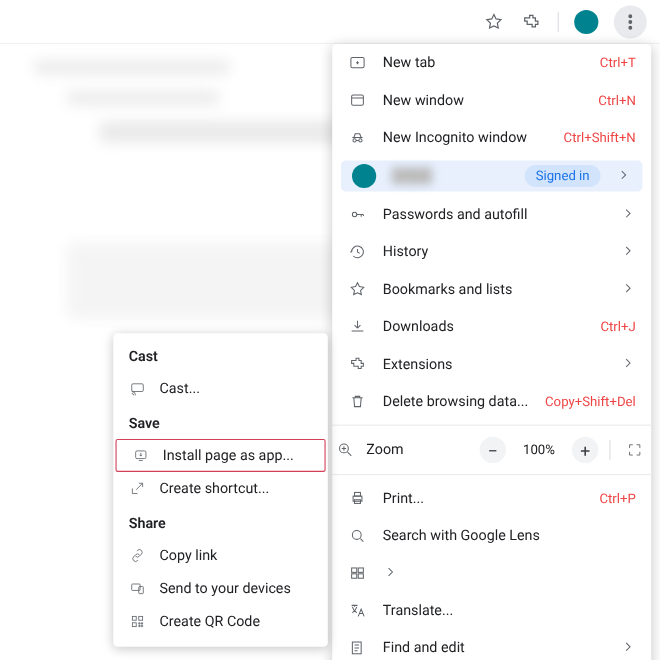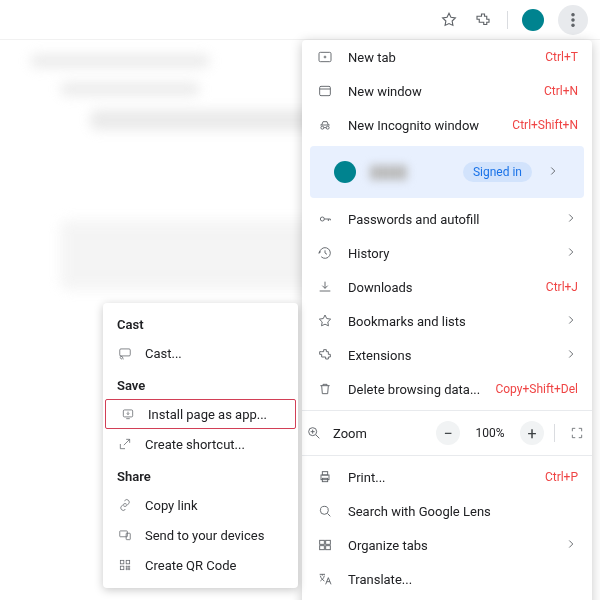--- a/index.html
+++ b/index.html
@@ -37,21 +37,21 @@
     z-index: 10; padding-bottom:6px;
   }
   .mi { display: flex; align-items: center; height: 34px; padding: 16px 14px; gap: 14px; cursor: pointer; }
   .mi .ic { width: 18px; height: 18px; display: flex; align-items: center; justify-content: center; flex-shrink: 0; }
   .mi .ic svg { width: 16px; height: 16px; stroke: #5f6368; fill: none; stroke-width: 1.4; }
   .mi .lbl { flex: 1; min-width: 0; overflow: hidden; text-overflow: ellipsis; white-space: nowrap; }
   .mi .shortcut, .mi .chev { color: #ef4444; font-size: 12px; }
   .mi .chev svg { width: 14px; height: 14px; stroke: #5f6368; fill: none; stroke-width: 1.6; }
   .sep { height: 1px; background: #e8eaed; margin: 4px 0; }
 
-  .profile-row { background: #e8f0fe; border-radius: 4px; margin: 4px 8px; padding: 0 24px; height: 52px; }
+  .profile-row { background: #e8f0fe; border-radius: 4px; margin: 4px 8px; padding: 0 10px; height: 28px; }
   .profile-row .avatar { width: 22px; height: 22px; border-radius: 50%; background: #00838f; }
   .pill { background: #d2e3fc; border-radius: 12px; padding: 3px 10px; font-size: 12px; color: #1a73e8; }
 
   .zoom-row { display:flex; align-items:center; gap:10px; padding: 0 3px; height: 36px; }
   .zbtn { width: 24px; height: 24px; border-radius: 50%; background: #f1f3f4; display:flex;align-items:center;justify-content:center; color:#3c4043; font-size:16px; }
   .zval { width:40px; text-align:center; font-size:12px; }
   .zfs { width: 24px; height: 24px; display:flex;align-items:center;justify-content:center; }
   .zfs svg { width:14px; height:14px; stroke:#5f6368; fill:none; stroke-width:1.4; }
   .zvdiv { width:1px; height:18px; background:#dadce0; }
   .zoom-row .ic { width:18px; height:18px; display:flex; align-items:center; justify-content:center; }
@@ -177,37 +177,37 @@
       </span>
     <span class="lbl">History</span>
     <span class="chev"><svg viewBox="0 0 24 24">
           <path d="M9 6l6 6-6 6"></path>
         </svg></span>
   </div>
 
   <div class="mi">
     <span class="ic">
         <svg viewBox="0 0 24 24">
+          <path d="M12 3l2.6 5.3 5.9.9-4.3 4.2 1 5.8L12 16.8 6.8 19.2l1-5.8L3.5 9.2l5.9-.9z"></path>
+        </svg>
+      </span>
+    <span class="lbl">Bookmarks and lists</span>
+    <span class="chev"><svg viewBox="0 0 24 24">
+          <path d="M9 6l6 6-6 6"></path>
+        </svg></span>
+  </div>
+
+  <div class="mi">
+    <span class="ic">
+        <svg viewBox="0 0 24 24">
           <path d="M12 4v10m0 0l-4-4m4 4l4-4M4 18h16"></path>
         </svg>
       </span>
     <span class="lbl">Downloads</span>
     <span class="shortcut">Ctrl+J</span>
-  </div>
-
-  <div class="mi">
-    <span class="ic">
-        <svg viewBox="0 0 24 24">
-          <path d="M12 3l2.6 5.3 5.9.9-4.3 4.2 1 5.8L12 16.8 6.8 19.2l1-5.8L3.5 9.2l5.9-.9z"></path>
-        </svg>
-      </span>
-    <span class="lbl">Bookmarks and lists</span>
-    <span class="chev"><svg viewBox="0 0 24 24">
-          <path d="M9 6l6 6-6 6"></path>
-        </svg></span>
   </div>
 
   <div class="mi">
     <span class="ic">
         <svg viewBox="0 0 24 24">
           <path d="M10 4h4v3h3v4h3v4h-3v3h-4v-3H7v-4H4v-4h3V7h3z"></path>
         </svg>
       </span>
     <span class="lbl">Extensions</span>
     <span class="chev"><svg viewBox="0 0 24 24">
@@ -272,21 +272,20 @@
 
   <div class="mi">
     <span class="ic">
         <svg viewBox="0 0 24 24">
           <rect x="4" y="5" width="7" height="6"></rect>
           <rect x="13" y="5" width="7" height="6"></rect>
           <rect x="4" y="13" width="7" height="6"></rect>
           <rect x="13" y="13" width="7" height="6"></rect>
         </svg>
       </span>
-    <span class="lbl">Organize tabs</span>
     <span class="chev"><svg viewBox="0 0 24 24">
           <path d="M9 6l6 6-6 6"></path>
         </svg></span>
   </div>
 
   <div class="mi">
     <span class="ic">
         <svg viewBox="0 0 24 24">
           <path d="M4 5h8M8 5v2M5 7c1 4 3 6 6 8M11 7c-1 4-3 6-6 8M13 20l4-10 4 10M14.5 16h5"></path>
         </svg>

